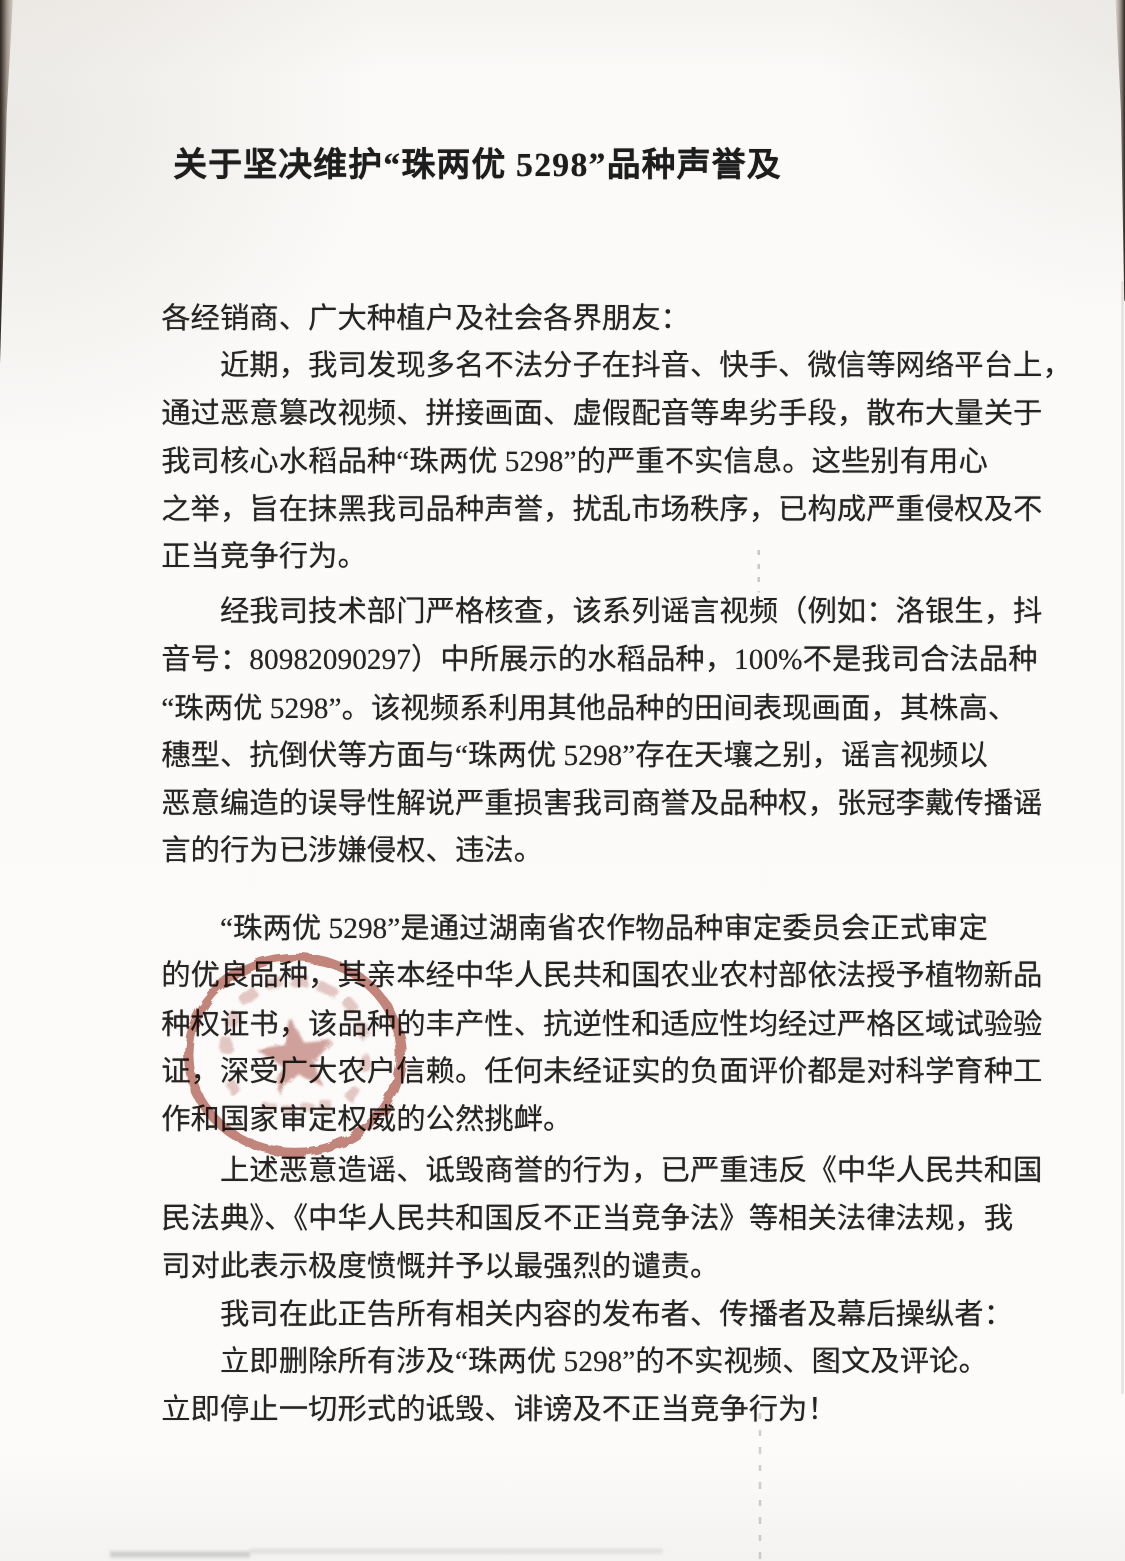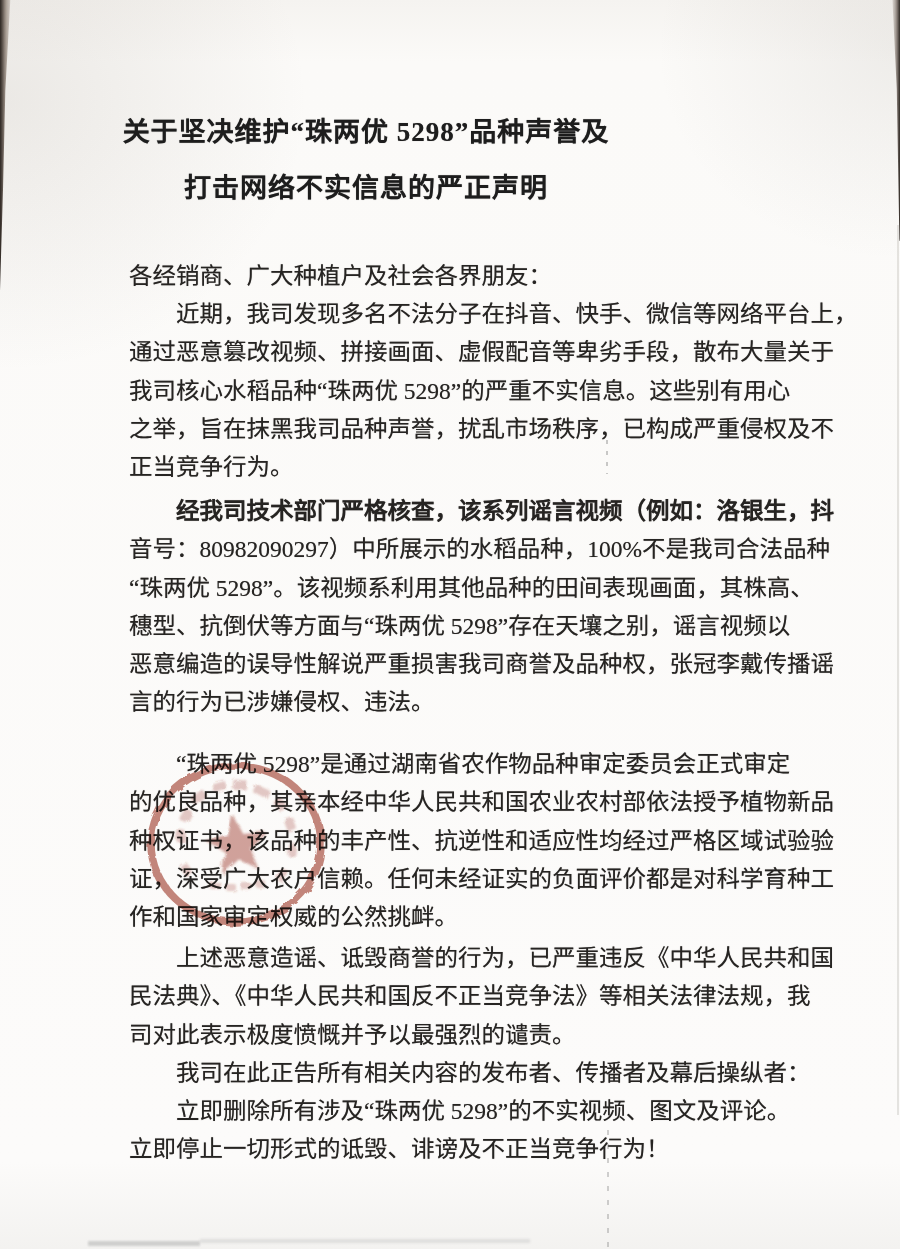--- a/index.html
+++ b/index.html
@@ -51,30 +51,31 @@
   .bottom-smudge2 {
     position: absolute; left: 200px; top: 1239px; width: 330px; height: 4px;
     background: rgba(200,199,197,.45); filter: blur(1.2px);
   }
   
   .title-block {
     position: absolute; left: 0; top: 104px; width: 732px;
     text-align: center; color: #1d1d1d; font-weight: 700;
     font-size: 27px; line-height: 56px; letter-spacing: 1px;
     text-shadow: 0 0 .7px rgba(35,35,35,.65);
+    padding-left: 16px;
   }
   
   .body-block {
-    position: absolute; left: 129px; top: 257px; width: 680px;
+    position: absolute; left: 129px; top: 236px; width: 680px;
     color: #262422; font-size: 23.5px; line-height: 38.2px;
     letter-spacing: 0px; white-space: pre; 
     text-shadow: 0 0 .7px rgba(45,42,40,.55);
   }
   .bline { height: 38.2px; }
-  .body-block .bline:nth-child(7)  { margin-top: 6px; font-weight: bold; }
+  .body-block .bline:nth-child(7)  { margin-top: 6px; }
   .body-block .bline:nth-child(13) { margin-top: 24px; }
   .body-block .bline:nth-child(18) { margin-top: 3px; }
   
   .seal {
     position: absolute; left: 144px; top: 754px; width: 186px; height: 184px;
     mix-blend-mode: multiply; opacity: .82;
   }
 </style>
 </head>
 <body>
@@ -84,21 +85,20 @@
   <div class="edge-left"></div>
   <div class="edge-right"></div>
   <div class="edge-right-line"></div>
   <div class="crease-a"></div>
   <div class="crease-b"></div>
   <div class="bottom-smudge"></div>
   <div class="bottom-smudge2"></div>
 
   <div class="title-block">
     <div>关于坚决维护“珠两优 5298”品种声誉及</div>
-    <div>打击网络不实信息的严正声明</div>
   </div>
 
   <div class="body-block" id="body-lines"><div class="bline">各经销商、广大种植户及社会各界朋友：</div><div class="bline">　　近期，我司发现多名不法分子在抖音、快手、微信等网络平台上，</div><div class="bline">通过恶意篡改视频、拼接画面、虚假配音等卑劣手段，散布大量关于</div><div class="bline">我司核心水稻品种“珠两优 5298”的严重不实信息。这些别有用心</div><div class="bline">之举，旨在抹黑我司品种声誉，扰乱市场秩序，已构成严重侵权及不</div><div class="bline">正当竞争行为。</div><div class="bline">　　经我司技术部门严格核查，该系列谣言视频（例如：洛银生，抖</div><div class="bline">音号：80982090297）中所展示的水稻品种，100%不是我司合法品种</div><div class="bline">“珠两优 5298”。该视频系利用其他品种的田间表现画面，其株高、</div><div class="bline">穗型、抗倒伏等方面与“珠两优 5298”存在天壤之别，谣言视频以</div><div class="bline">恶意编造的误导性解说严重损害我司商誉及品种权，张冠李戴传播谣</div><div class="bline">言的行为已涉嫌侵权、违法。</div><div class="bline">　　“珠两优 5298”是通过湖南省农作物品种审定委员会正式审定</div><div class="bline">的优良品种，其亲本经中华人民共和国农业农村部依法授予植物新品</div><div class="bline">种权证书，该品种的丰产性、抗逆性和适应性均经过严格区域试验验</div><div class="bline">证，深受广大农户信赖。任何未经证实的负面评价都是对科学育种工</div><div class="bline">作和国家审定权威的公然挑衅。</div><div class="bline">　　上述恶意造谣、诋毁商誉的行为，已严重违反《中华人民共和国</div><div class="bline">民法典》、《中华人民共和国反不正当竞争法》等相关法律法规，我</div><div class="bline">司对此表示极度愤慨并予以最强烈的谴责。</div><div class="bline">　　我司在此正告所有相关内容的发布者、传播者及幕后操纵者：</div><div class="bline">　　立即删除所有涉及“珠两优 5298”的不实视频、图文及评论。</div><div class="bline">立即停止一切形式的诋毁、诽谤及不正当竞争行为！</div></div>
 
   <svg class="seal" viewBox="0 0 186 184" xmlns="http://www.w3.org/2000/svg" aria-hidden="true">
     <defs>
       <filter id="sealRough" x="-15%" y="-15%" width="130%" height="130%">
         <feTurbulence type="fractalNoise" baseFrequency="0.085" numOctaves="2" seed="7" result="n"></feTurbulence>
         <feDisplacementMap in="SourceGraphic" in2="n" scale="6"></feDisplacementMap>
       </filter>

